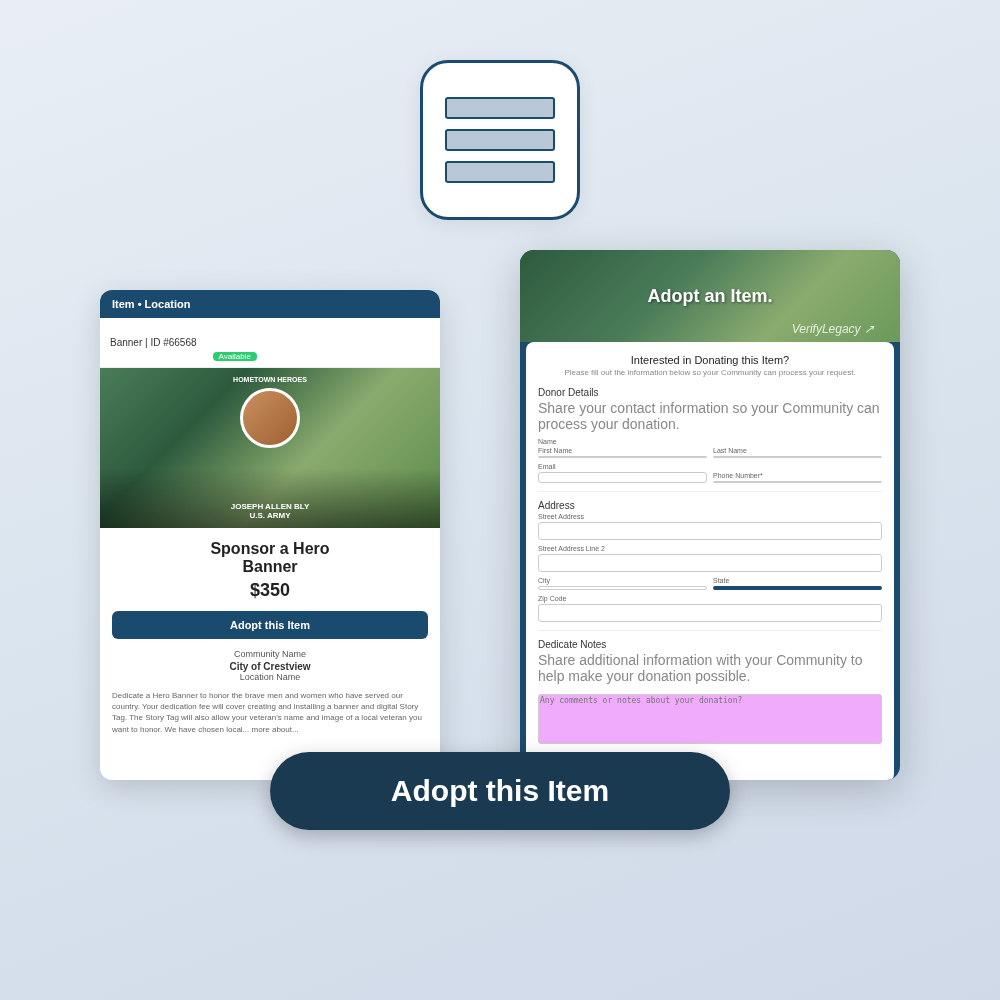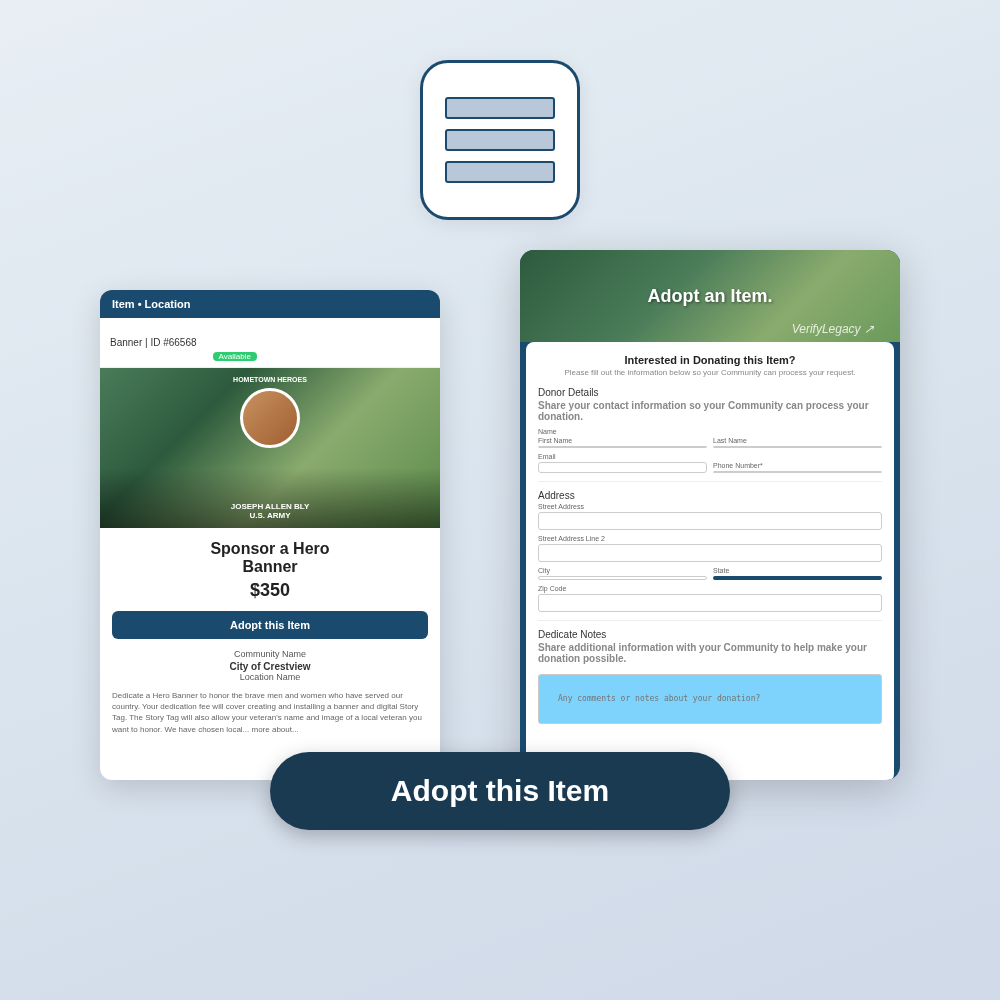--- a/index.html
+++ b/index.html
@@ -239,44 +239,43 @@
       background: white;
       margin: 0 6px 6px 6px;
       border-radius: 8px;
       padding: 12px;
       height: 440px;
       overflow: hidden;
     }
 
     .form-section-title {
       font-size: 11px;
-      font-weight: bold;
+      font-weight: normal;
       color: #222;
       text-align: center;
       margin-bottom: 2px;
     }
     .form-section-subtitle {
       font-size: 8px;
       color: #888;
       text-align: center;
       margin-bottom: 10px;
     }
 
     .form-group-label {
       font-size: 10px;
       font-weight: normal;
       color: #333;
       margin-bottom: 2px;
       margin-top: 8px;
     }
     .form-group-sublabel {
-      font-size: 10px;
+      font-size: 14px;
       color: #888;
       margin-bottom: 6px;
-      font-weight: bold;
     }
 
     .form-row {
       display: flex;
       gap: 6px;
       margin-bottom: 5px;
     }
     .form-input {
       flex: 1;
       height: 18px;
@@ -303,24 +302,24 @@
       border: none;
       border-top: 1px solid #eee;
       margin: 8px 0;
     }
 
     .donation-notes-area {
       width: 100%;
       height: 50px;
       border: 1px solid #ccc;
       border-radius: 3px;
-      background: #7dd3fc;
+      background: #f0abfc;
       resize: none;
       font-size: 8px;
-      padding: 19px;
+      padding: 1px;
       margin-top: 4px;
     }
 
     
     .bottom-cta {
       position: absolute;
       bottom: 0;
       left: 50%;
       transform: translateX(-50%);
       width: 460px;

